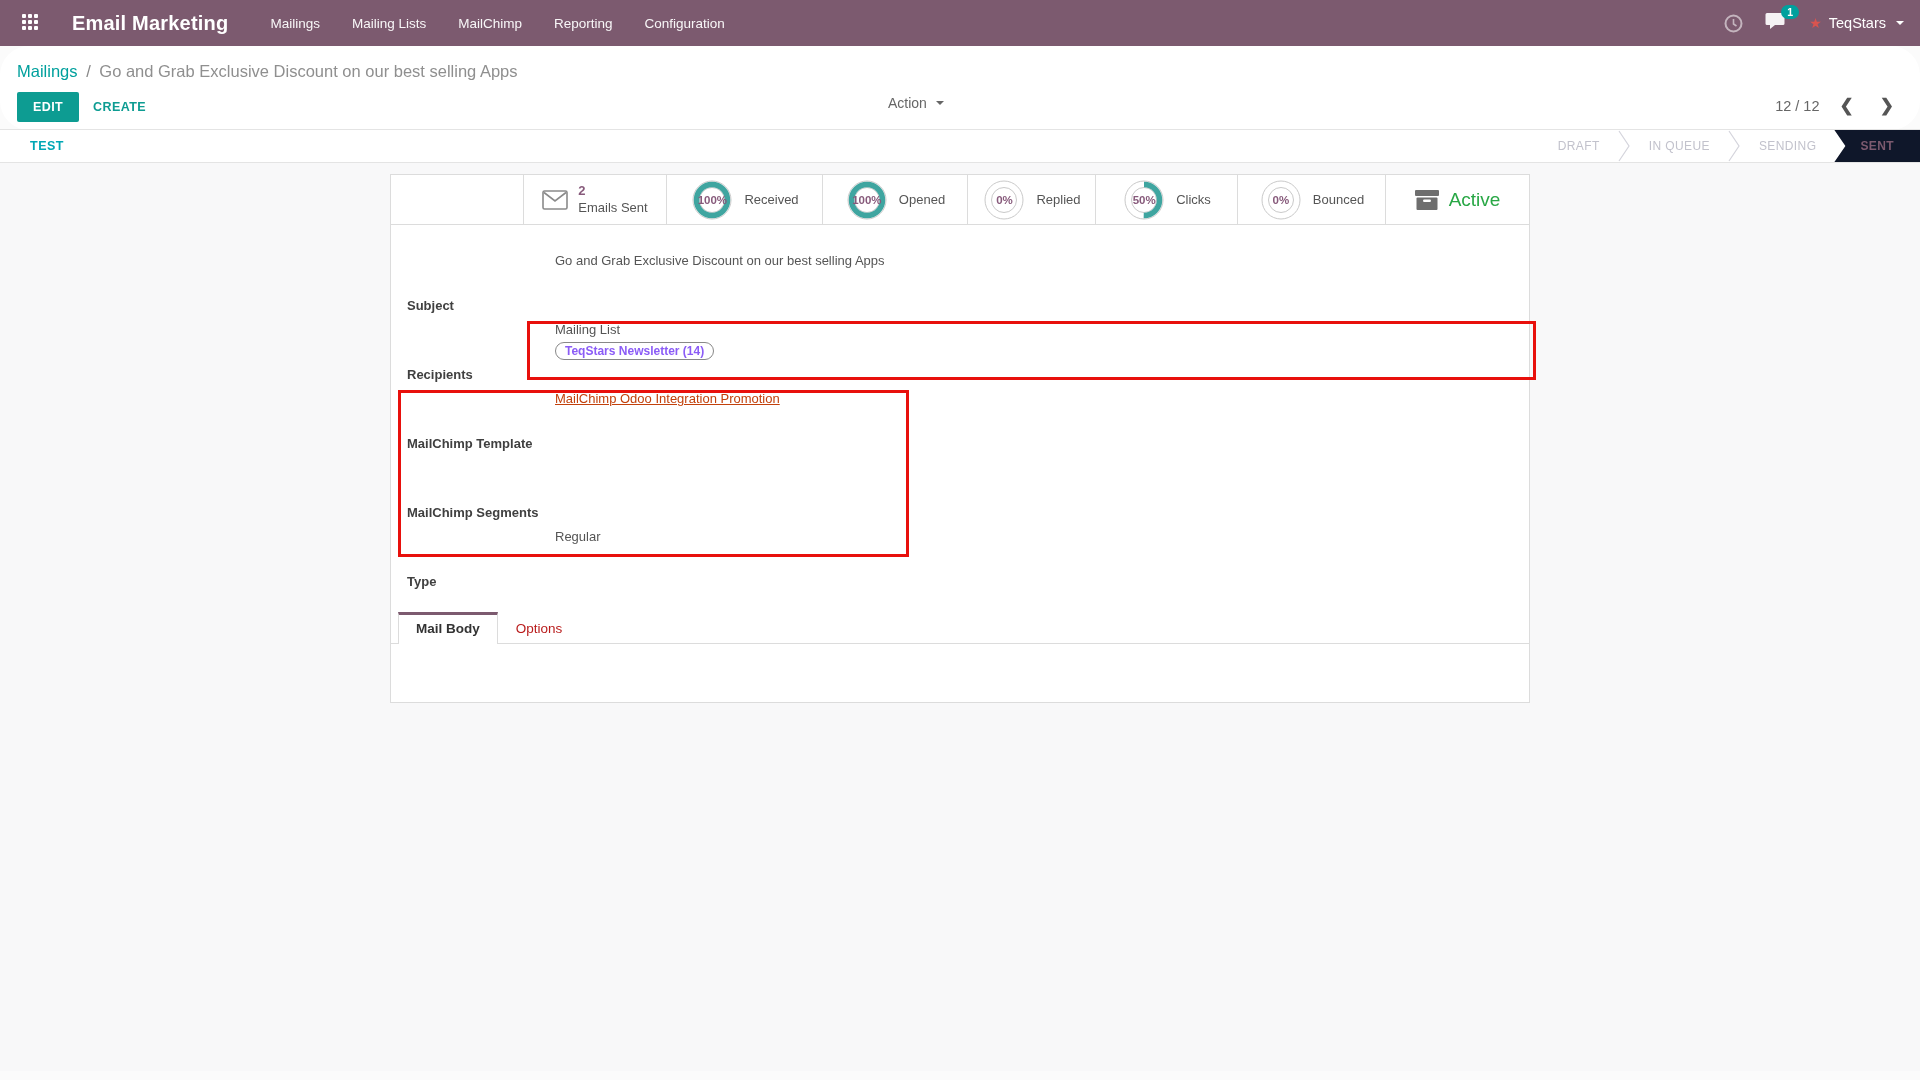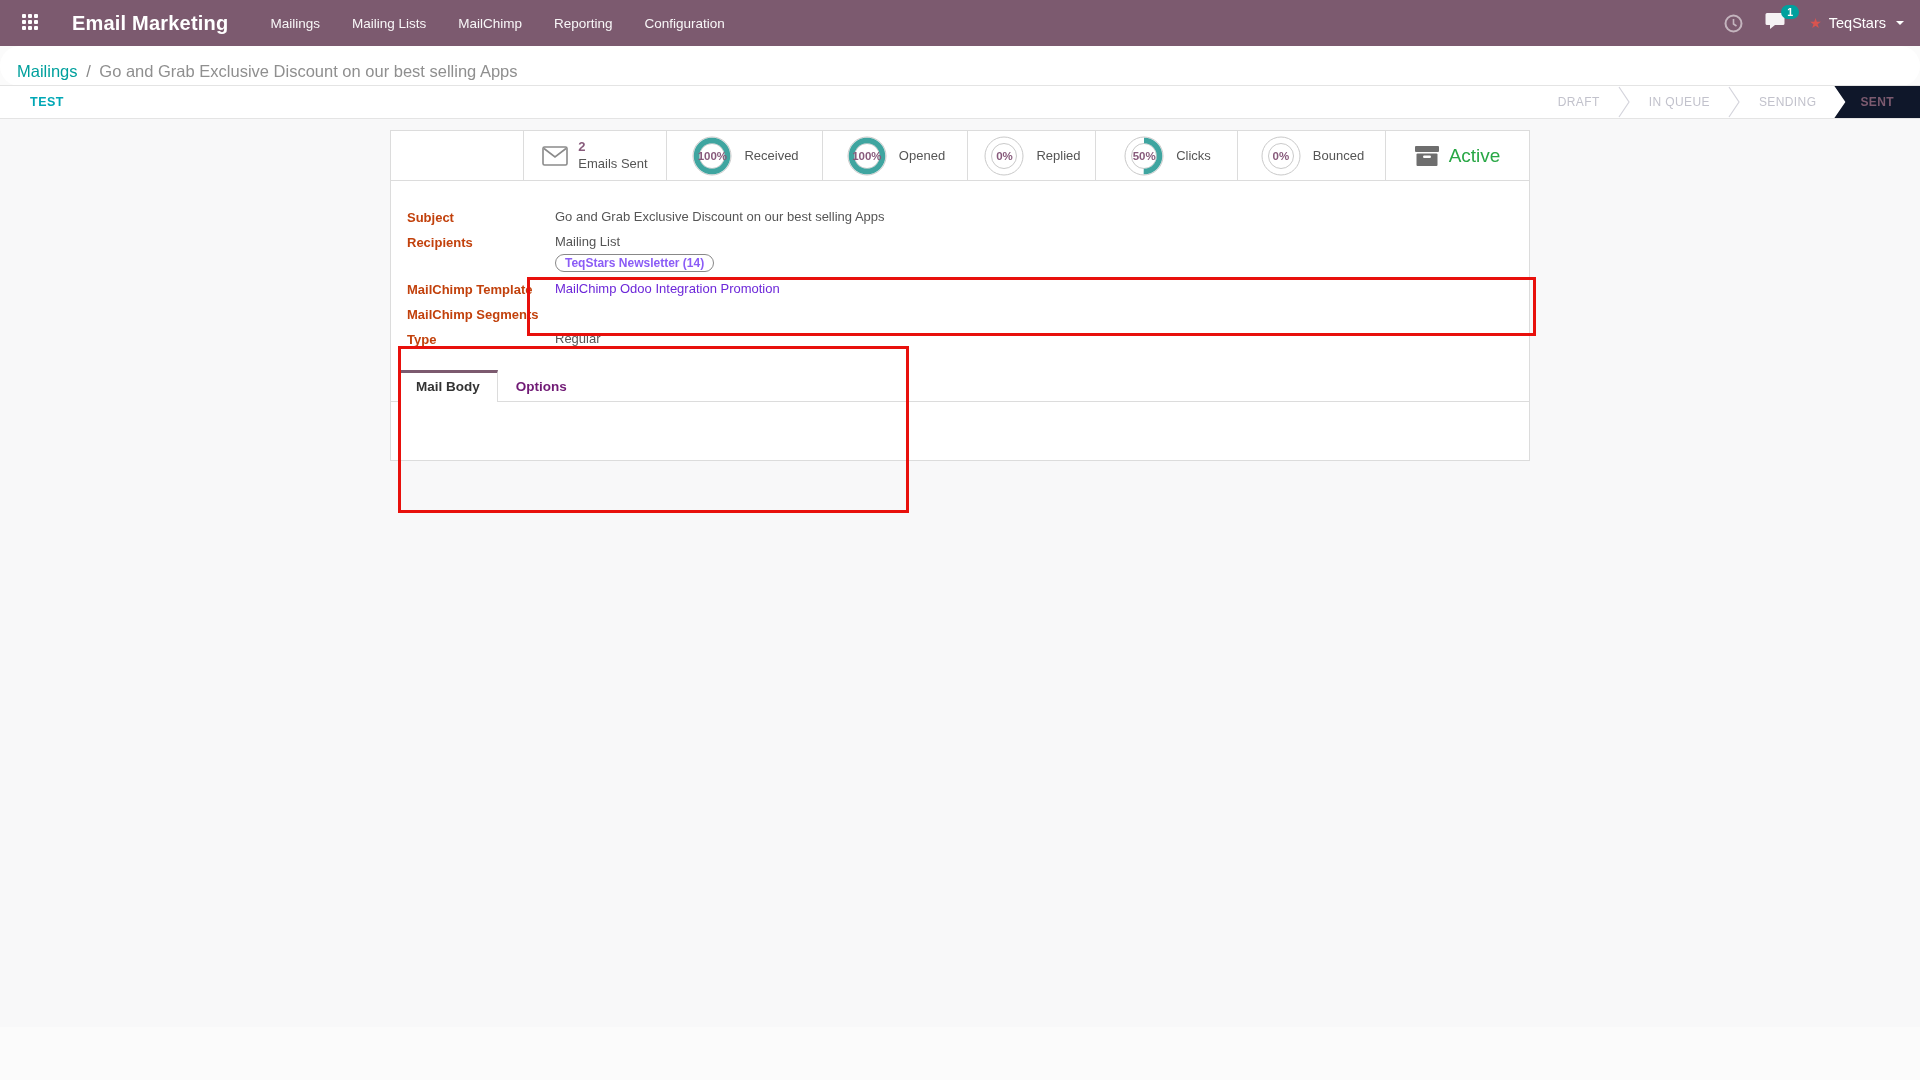--- a/index.html
+++ b/index.html
@@ -55,28 +55,28 @@
   .mailcount { display:flex; flex-direction:column; line-height:1.25; }
   .mailcount .num { color:#875a7b; font-weight:bold; font-size:13px; }
   .gauge { position:relative; width:44px; height:44px; }
   .gauge svg { position:absolute; inset:0; transform:rotate(-90deg); }
   .gauge .pct { position:absolute; inset:0; display:flex; align-items:center; justify-content:center; font-size:11.5px; font-weight:bold; color:#875a7b; }
   .active-lbl { color:#28a745; font-size:19px; }
 
   
   .fields { padding:28px 0 0 16px; }
   .frow { display:flex; margin-bottom:9px; }
-  .flabel { width:148px; font-size:13px; font-weight:bold; color:#c2410c; padding-top:1px; }
+  .flabel { width:148px; font-size:13px; font-weight:bold; color:#404040; padding-top:1px;margin-top:44px; }
   .fval { font-size:13px; color:#555; }
-  .fval.link { color:#6d28d9; cursor:pointer; }
+  .fval.link { color:#c2410c; cursor:pointer;text-decoration:underline; }
   .tag-pill { display:inline-block; border:1px solid #888; border-radius:11px; padding:1px 9px; font-size:12px; color:#8b5cf6; font-weight:bold; margin-top:5px; cursor:pointer; }
 
   
   .tabs { display:flex; border-bottom:1px solid #dcdcdc; margin-top:22px; padding-left:7px; }
-  .tab { font-size:13.5px; padding:8px 17px; color:#701a75; cursor:pointer; border:1px solid transparent; border-bottom:none; position:relative; top:1px;font-weight:bold; }
+  .tab { font-size:13.5px; padding:8px 17px; color:#b91c1c; cursor:pointer; border:1px solid transparent; border-bottom:none; position:relative; top:1px; }
   .tab.active { background:#fff; color:#333; font-weight:bold; border-color:#dcdcdc; border-top:3px solid #7c5a6f; padding-top:6px; }
   .tabpane { height:58px; }
 
   
   .anno { position:absolute; border:3px solid #e8100c; pointer-events:none; }
   .anno-stats { left:527px; top:158px; width:1009px; height:59px; }
   .anno-fields { left:398px; top:227px; width:511px; height:167px; }
 </style>
 </head>
 <body>
@@ -121,20 +121,33 @@
     </div>
   </div>
 </div>
 
 <div class="panel">
   <div class="breadcrumb-row">
     <span class="bc-link">Mailings</span>
     <span class="bc-sep">/</span>
     <span class="bc-current">Go and Grab Exclusive Discount on our best selling Apps</span>
   </div>
+  <div class="button-row">
+    <button class="btn-edit">EDIT</button>
+    <button class="btn-create">CREATE</button>
+    <div class="action-dd">
+      <span>Action</span>
+        <span class="caret"></span>
+    </div>
+    <div class="pager">
+      <span class="pager-count">12 / 12</span>
+      <button class="pager-btn">❮</button>
+      <button class="pager-btn">❯</button>
+    </div>
+  </div>
   <div class="panel-divider"></div>
 </div>
 
 <div class="statusbar">
   <button class="btn-test">TEST</button>
   <div class="stages">
     <div class="stage">DRAFT</div>
     <div class="stage-sep">
         <svg width="13" height="32">
           <path d="M1 1 L11 16 L1 31" stroke="#d4d4dc" stroke-width="1.2" fill="none"></path>

